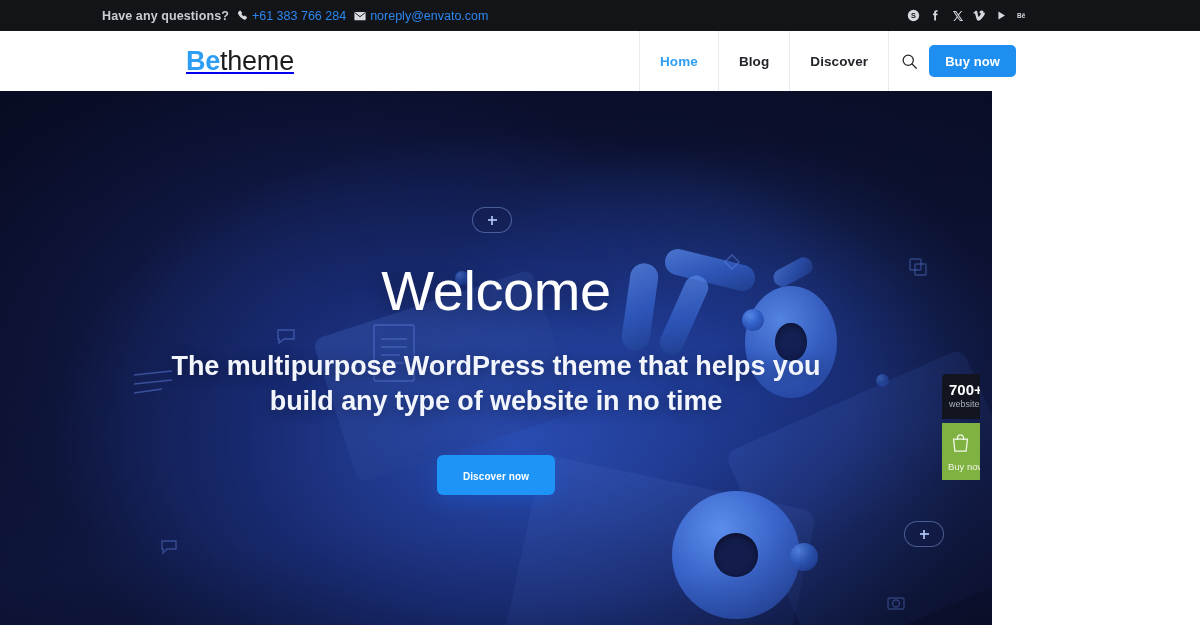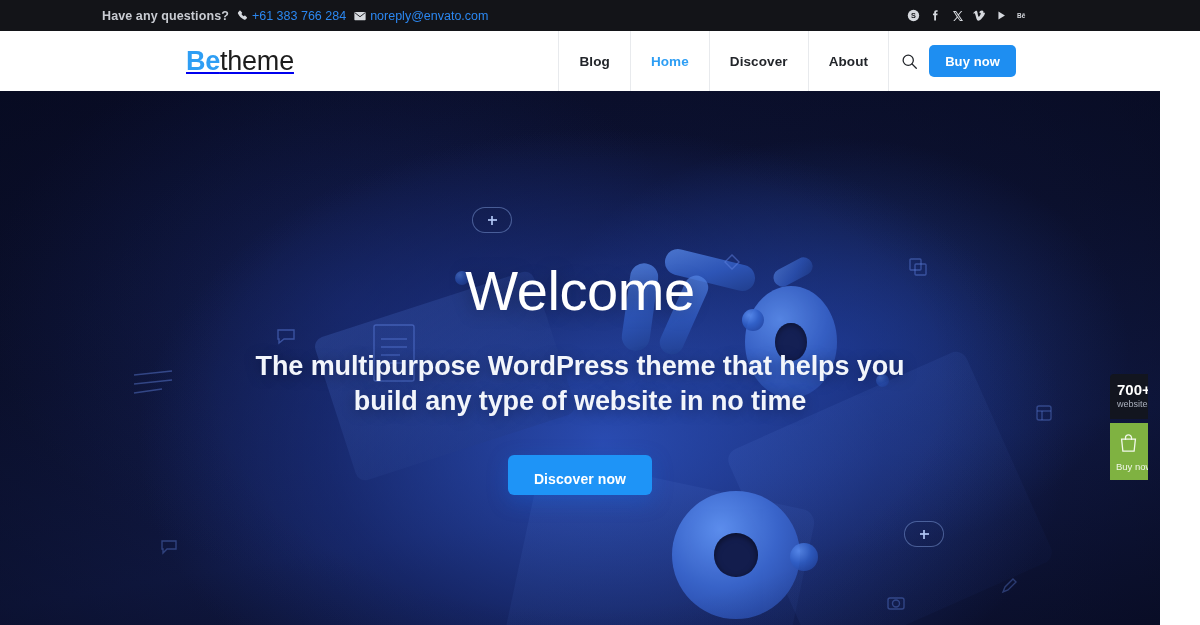--- a/index.html
+++ b/index.html
@@ -69,21 +69,21 @@
   .buy-btn {
     background: #1e8ef1; color: #fff; border: none;
     border-radius: 5px; height: 32px; padding: 0 16px;
     font-size: 13px; font-weight: 600; letter-spacing: .1px;
     cursor: pointer; font-family: "Liberation Sans", sans-serif;
     white-space: nowrap;
   }
 
   
   .hero {
-    position: relative; width: 1160px; height: 534px;
+    position: relative; width: 992px; height: 534px;
     overflow: hidden;
     background:
       radial-gradient(ellipse 620px 420px at 52% 66%, rgba(47,86,200,.82) 0%, rgba(30,56,150,.45) 45%, rgba(12,20,64,0) 75%),
       radial-gradient(ellipse 420px 300px at 72% 48%, rgba(40,80,190,.55) 0%, rgba(15,28,80,0) 70%),
       radial-gradient(ellipse 500px 380px at 30% 40%, rgba(26,44,120,.45) 0%, rgba(10,16,52,0) 72%),
       linear-gradient(170deg, #0a0e2a 0%, #0d1334 40%, #111a46 70%, #0c1130 100%);
   }
   .hero-vignette {
     position: absolute; inset: 0;
     background:
@@ -152,21 +152,21 @@
   .hero-sub {
     margin-top: 30px; color: #f2f5fb; font-size: 27px;
     font-weight: 700; line-height: 1.28; text-align: center;
     max-width: 720px; letter-spacing: -.1px;
     text-shadow: 0 2px 14px rgba(0,0,0,.35);
   }
   .hero-cta {
     margin-top: 37px;
     background: #1e94f7; color: #fff; border: none;
     border-radius: 6px; height: 40px; padding: 16px 26px;
-    font-size: 14px; font-weight: 700; letter-spacing: .1px;
+    font-size: 10px; font-weight: 700; letter-spacing: .1px;
     cursor: pointer; font-family: "Liberation Sans", sans-serif;
     box-shadow: 0 6px 20px rgba(20,100,220,.35);
     text-align: right;
   }
 
   
   .side-widgets {
     position: absolute; right: 12px; top: 283px;
     width: 38px; z-index: 20;
   }
@@ -262,24 +262,23 @@
 
 <div class="navbar">
   <div class="navbar-inner">
 
     <a class="logo" href="#">
       <span class="be">Be</span><span class="theme">theme</span>
     </a>
 
     <div class="navright">
       <nav class="menu">
+        <a class="menu-item active" href="#">Home</a>
         <a class="menu-item" href="#">Blog</a>
-        <a class="menu-item active" href="#">Home</a>
         <a class="menu-item" href="#">Discover</a>
-        <a class="menu-item" href="#">About</a>
       </nav>
 
       <button class="search-btn">
         <svg width="17" height="17" viewBox="0 0 20 20" fill="none" stroke="#22252a" stroke-width="1.5">
           <circle cx="8.5" cy="8.5" r="6"></circle>
             <line x1="13" y1="13" x2="18" y2="18" stroke-linecap="round"></line>
         </svg>
       </button>
 
       <button class="buy-btn">Buy now</button>

